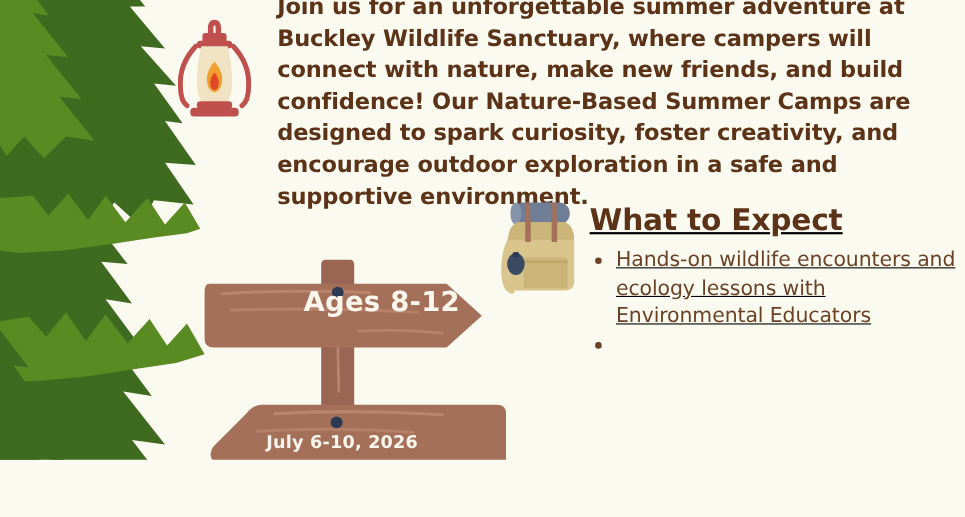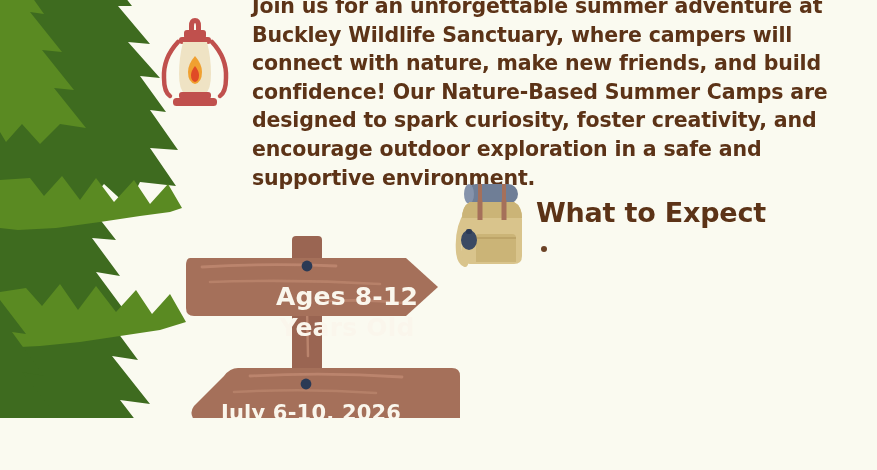--- a/index.html
+++ b/index.html
@@ -47,34 +47,35 @@
   .sign-text {
     position:absolute;
     color:#FAF6EC;
     font-family:"DejaVu Sans", sans-serif;
     font-weight:bold;
     text-align:center;
     white-space:nowrap;
     letter-spacing:0.2px;
   }
   .sign-text-ages {
-    left:82px; top:45px; width:178px;
+    left:82px; top:23px; width:178px;
     font-size:25px; line-height:31px;
   }
   .sign-text-dates {
     left:10px; top:150px; width:250px;
-    font-size:21px; line-height:31px;margin-top:12px;
+    font-size:16px; line-height:31px;
   }
 
   
   .expect-col {
     position:absolute;
     left:536px;
-    top:196px;
+    top:184px;
     width:335px;
+    text-decoration:underline;
   }
   .expect-title {
     color:#5C3317;
     font-family:"DejaVu Sans", sans-serif;
     font-weight:bold;
     font-size:27px;
     line-height:34px;
     letter-spacing:-0.2px;
     margin-bottom:6px;
   }
@@ -184,21 +185,20 @@
                L 284 140 Q 284 132 276 132 Z" fill="#A5705A"></path>
       <path d="M 74 140 Q 150 136 226 141" stroke="#C08A72" stroke-width="2.8" stroke-linecap="round" fill="none" opacity="0.8"></path>
       <path d="M 58 156 Q 130 152 200 157" stroke="#C08A72" stroke-width="2.6" stroke-linecap="round" fill="none" opacity="0.6"></path>
       <path d="M 66 212 Q 140 208 214 214" stroke="#C08A72" stroke-width="2.6" stroke-linecap="round" fill="none" opacity="0.65"></path>
       <path d="M 200 222 Q 236 220 262 224" stroke="#C08A72" stroke-width="2.4" stroke-linecap="round" fill="none" opacity="0.6"></path>
       <circle cx="130" cy="148" r="5.4" fill="#2B3A55"></circle>
     </svg>
 
     <div class="sign-text sign-text-ages">
       <div>Ages 8-12</div>
-      <div>Years Old</div>
     </div>
 
     <div class="sign-text sign-text-dates">
       <div>July 6-10, 2026</div>
     </div>
   </div>
 
   <svg class="backpack" viewBox="0 0 82 96" xmlns="http://www.w3.org/2000/svg">
 
     <rect x="14" y="8" width="52" height="20" rx="10" fill="#6F7E96"></rect>
@@ -222,17 +222,21 @@
 
     <ellipse cx="17" cy="64" rx="8" ry="10" fill="#3B4A63"></ellipse>
     <rect x="14" y="53" width="6" height="5" rx="2" fill="#2B3A55"></rect>
   </svg>
 
   <div class="expect-col">
     <div class="expect-title">What to Expect</div>
     <ul class="expect-list">
       <li>
         <span class="bullet"></span>
+        <span>Hands-on wildlife encounters and ecology lessons with Environmental Educators</span>
+      </li>
+      <li>
+        <span class="bullet"></span>
       </li>
     </ul>
   </div>
 
 </div>
 
 </body></html>

